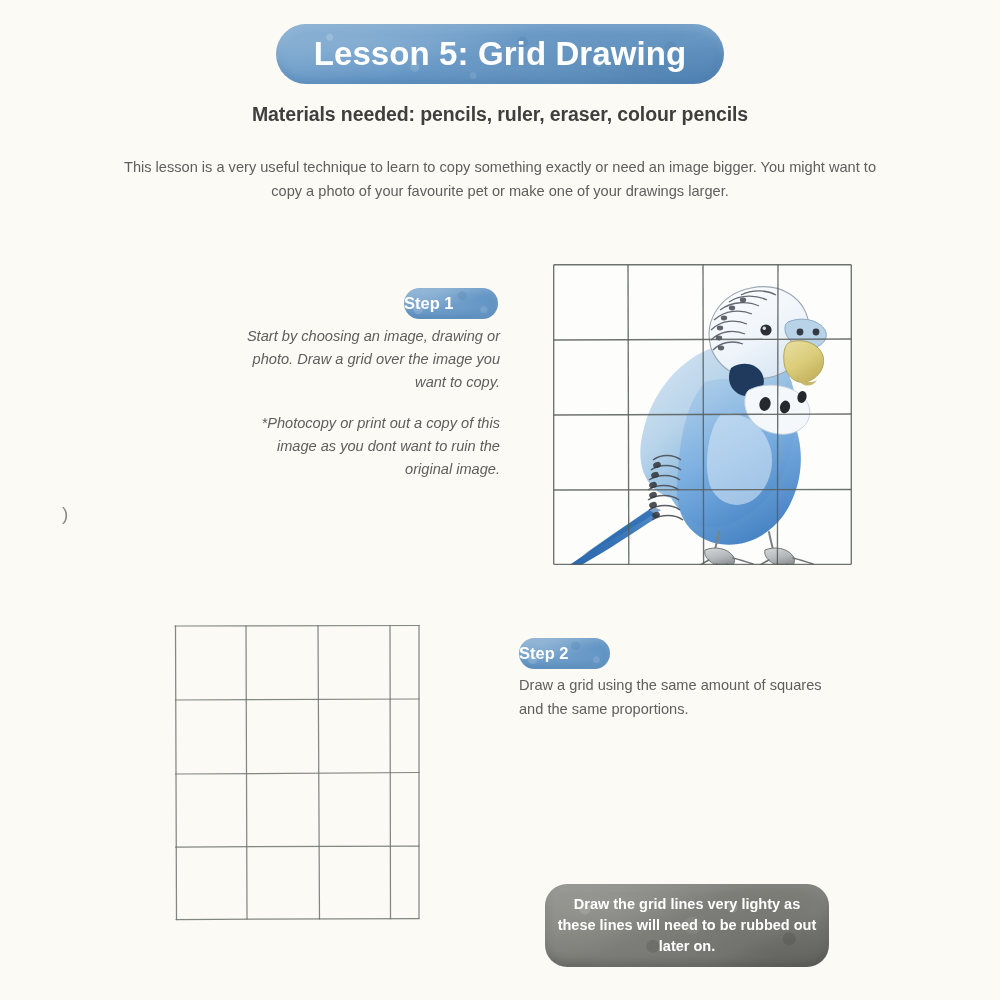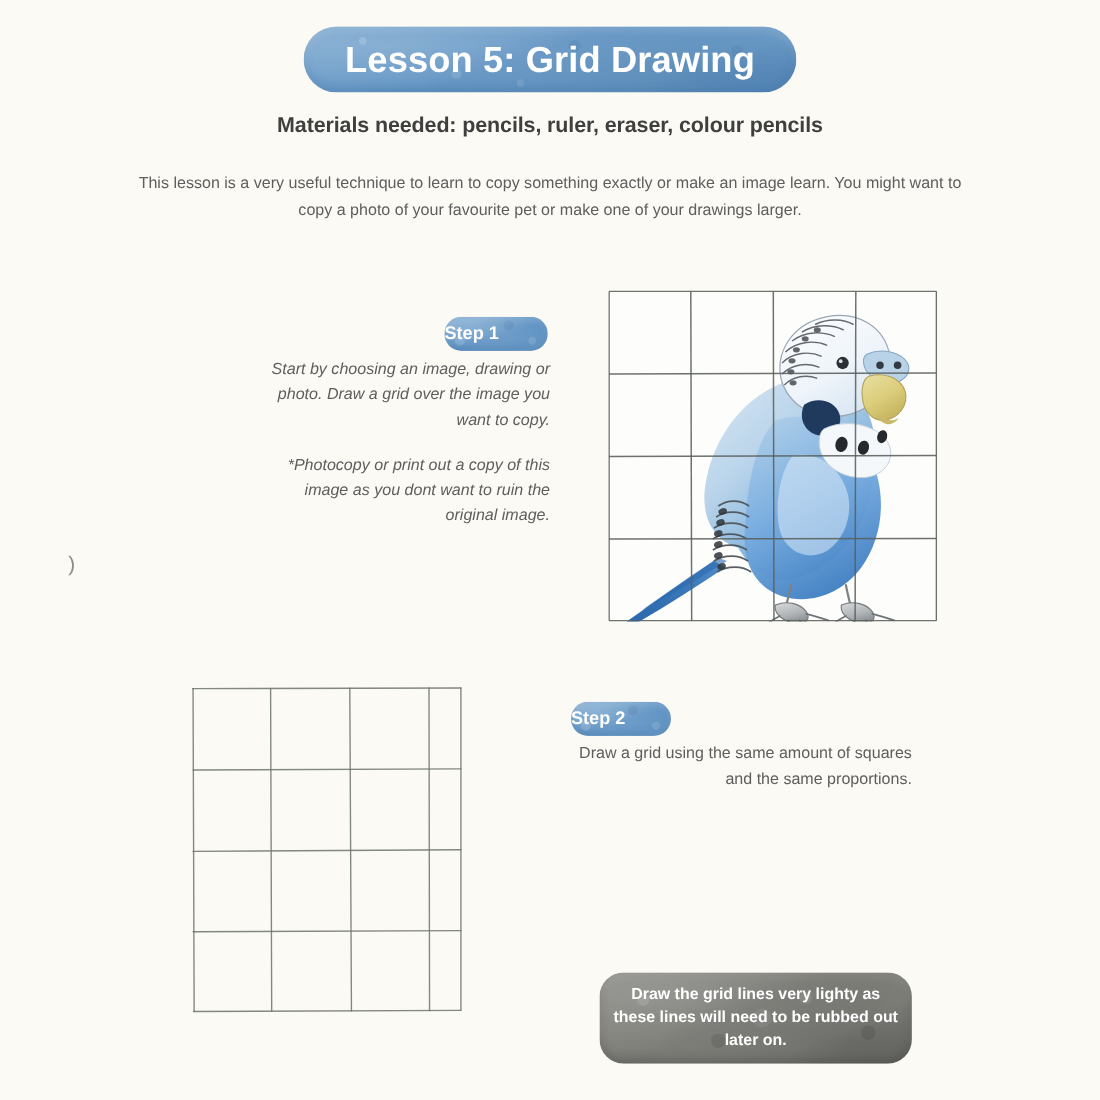--- a/index.html
+++ b/index.html
@@ -144,21 +144,21 @@
   .step2-body {
     position: absolute;
     left: 519px;
     top: 674px;
     width: 310px;
     text-align: left;
     font-size: 14.6px;
     line-height: 23.5px;
     color: #5e5e5e;
   }
-  .step2-body p { margin: 0; text-align: right; }
+  .step2-body p { margin: 0; }
   .step2-body p + p { margin-top: 18px; }
 
   
   .image-grid {
     position: absolute;
     left: 553px;
     top: 264px;
     width: 299px;
     height: 301px;
     background: #fdfdfb;
@@ -254,21 +254,21 @@
 <body>
 
 <div class="page">
 
   <div class="title-banner">
     <div class="title-text">Lesson 5: Grid Drawing</div>
   </div>
 
   <div class="subtitle">Materials needed: pencils, ruler, eraser, colour pencils</div>
 
-  <div class="intro">This lesson is a very useful technique to learn to copy something exactly or make an image learn. You might want to copy a photo of your favourite pet or make one of your drawings larger.</div>
+  <div class="intro">This lesson is a very useful technique to learn to copy something exactly or need an image bigger. You might want to copy a photo of your favourite pet or make one of your drawings larger.</div>
 
   <div class="step-badge" id="step1-badge">
     <span>Step 1</span>
   </div>
 
   <div class="step1-body">
     <p>Start by choosing an image, drawing or photo. Draw a grid over the image you want to copy.</p>
     <p>*Photocopy or print out a copy of this image as you dont want to ruin the original image.</p>
   </div>
 

